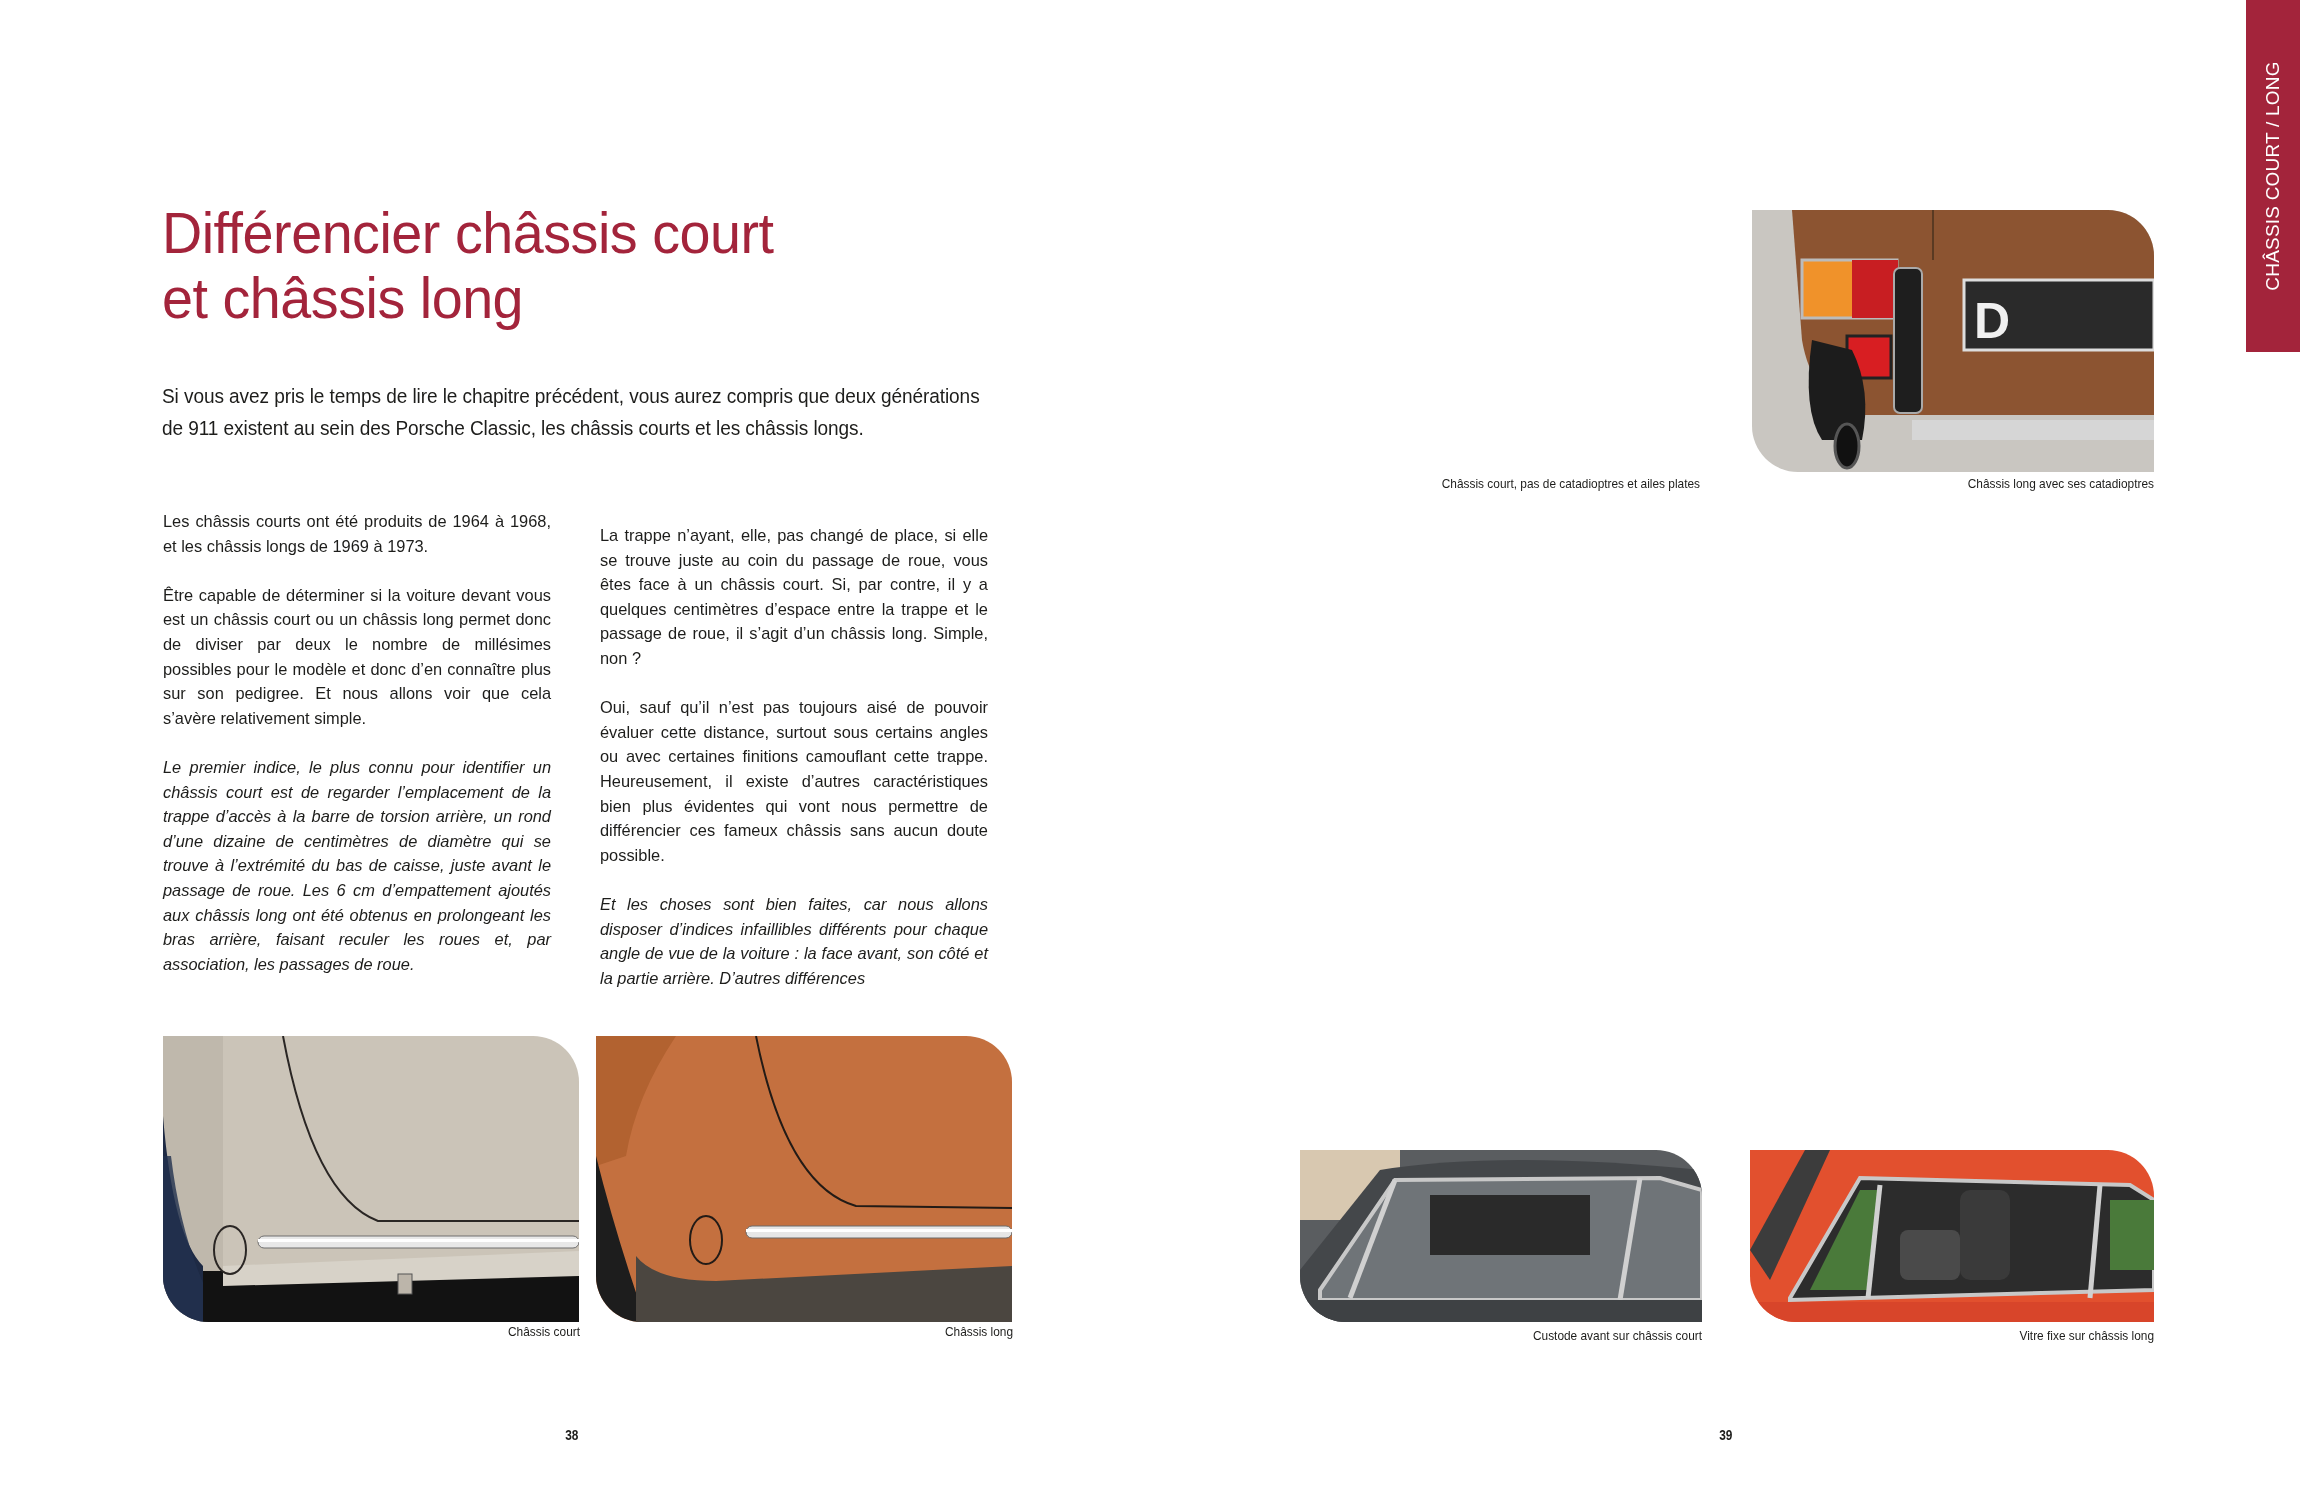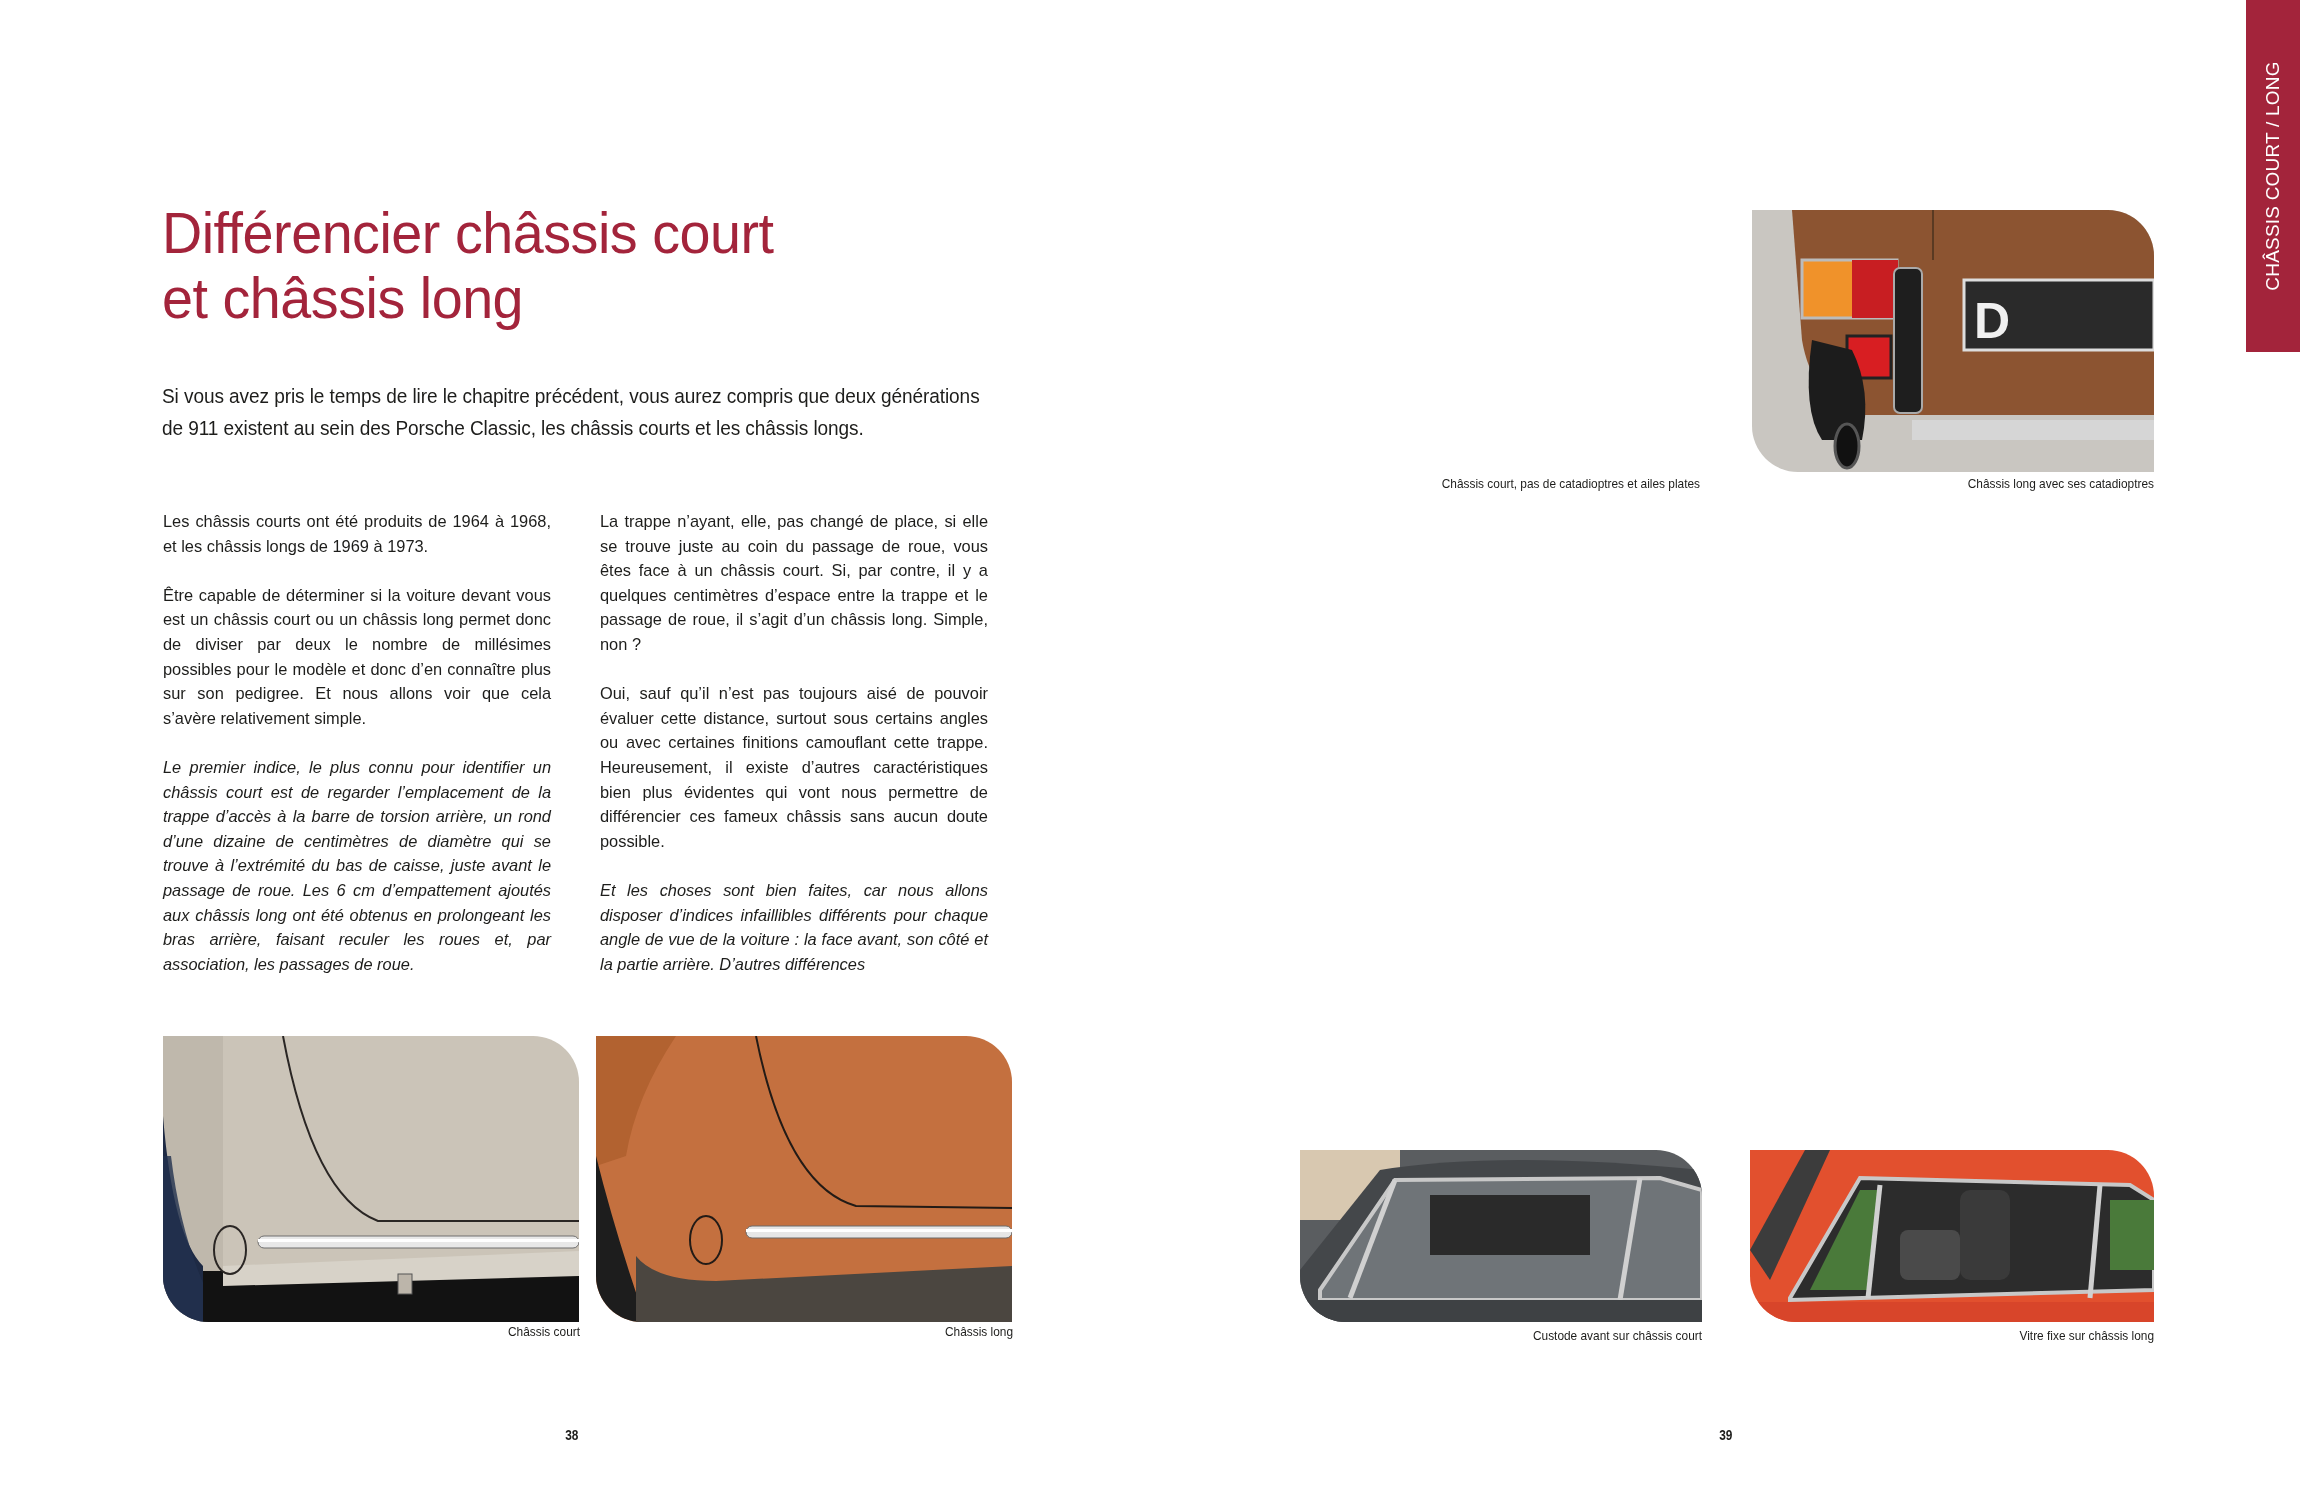--- a/index.html
+++ b/index.html
@@ -25,21 +25,21 @@
       transform: scaleX(0.93); transform-origin: left top; letter-spacing: -0.1px; width: 900px;
     }
     .col {
       position: absolute; width: 388px;
       font-family: "Liberation Sans", sans-serif; font-size: 16.4px; line-height: 24.6px;
       text-align: justify; color: #1d1d1b;
     }
     .col p { margin: 0 0 24.6px 0; }
     .col p:last-child { margin-bottom: 0; font-style: italic; }
     .col.l1 { left: 163px; top: 509px; }
-    .col.l2 { left: 600px; top: 509px; }
+    .col.l2 { left: 600px; top: 523px; }
 
     .photo {
       position: absolute; overflow: hidden;
       border-radius: 0 46px 0 46px;
     }
     .caption {
       position: absolute; text-align: right;
       font-family: "Liberation Sans", sans-serif; font-size: 13.5px; line-height: 16px;
       color: #1d1d1b; transform: scaleX(0.88); transform-origin: right top; white-space: nowrap;
     }

